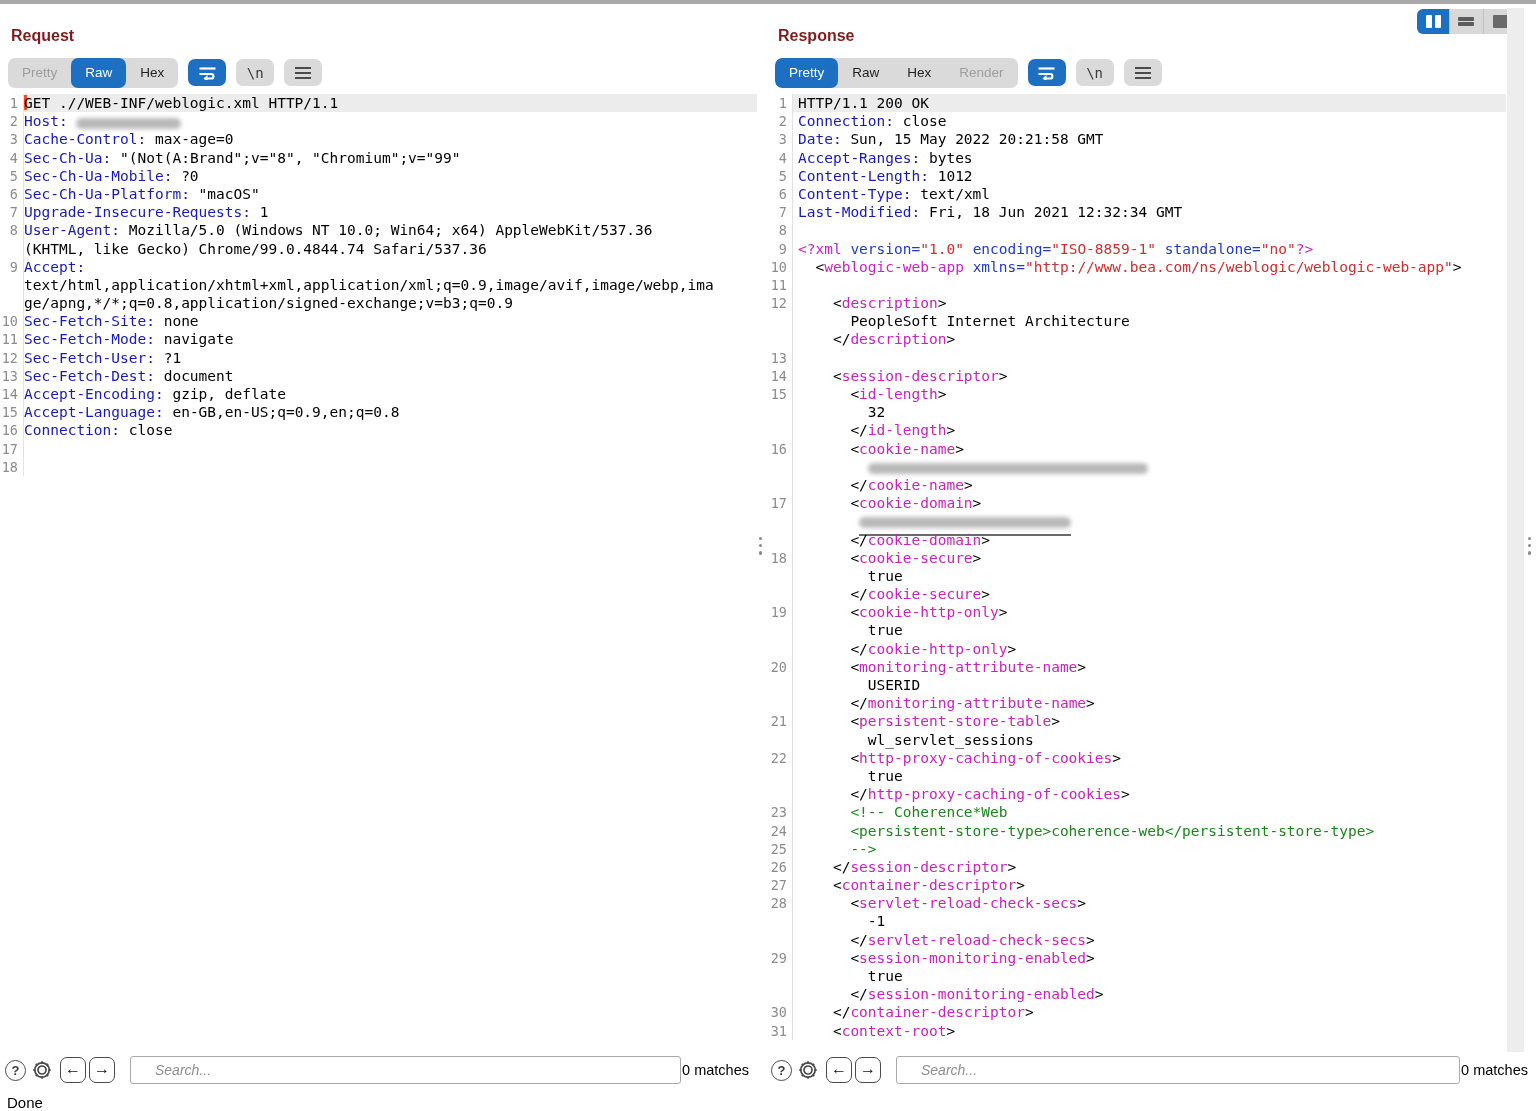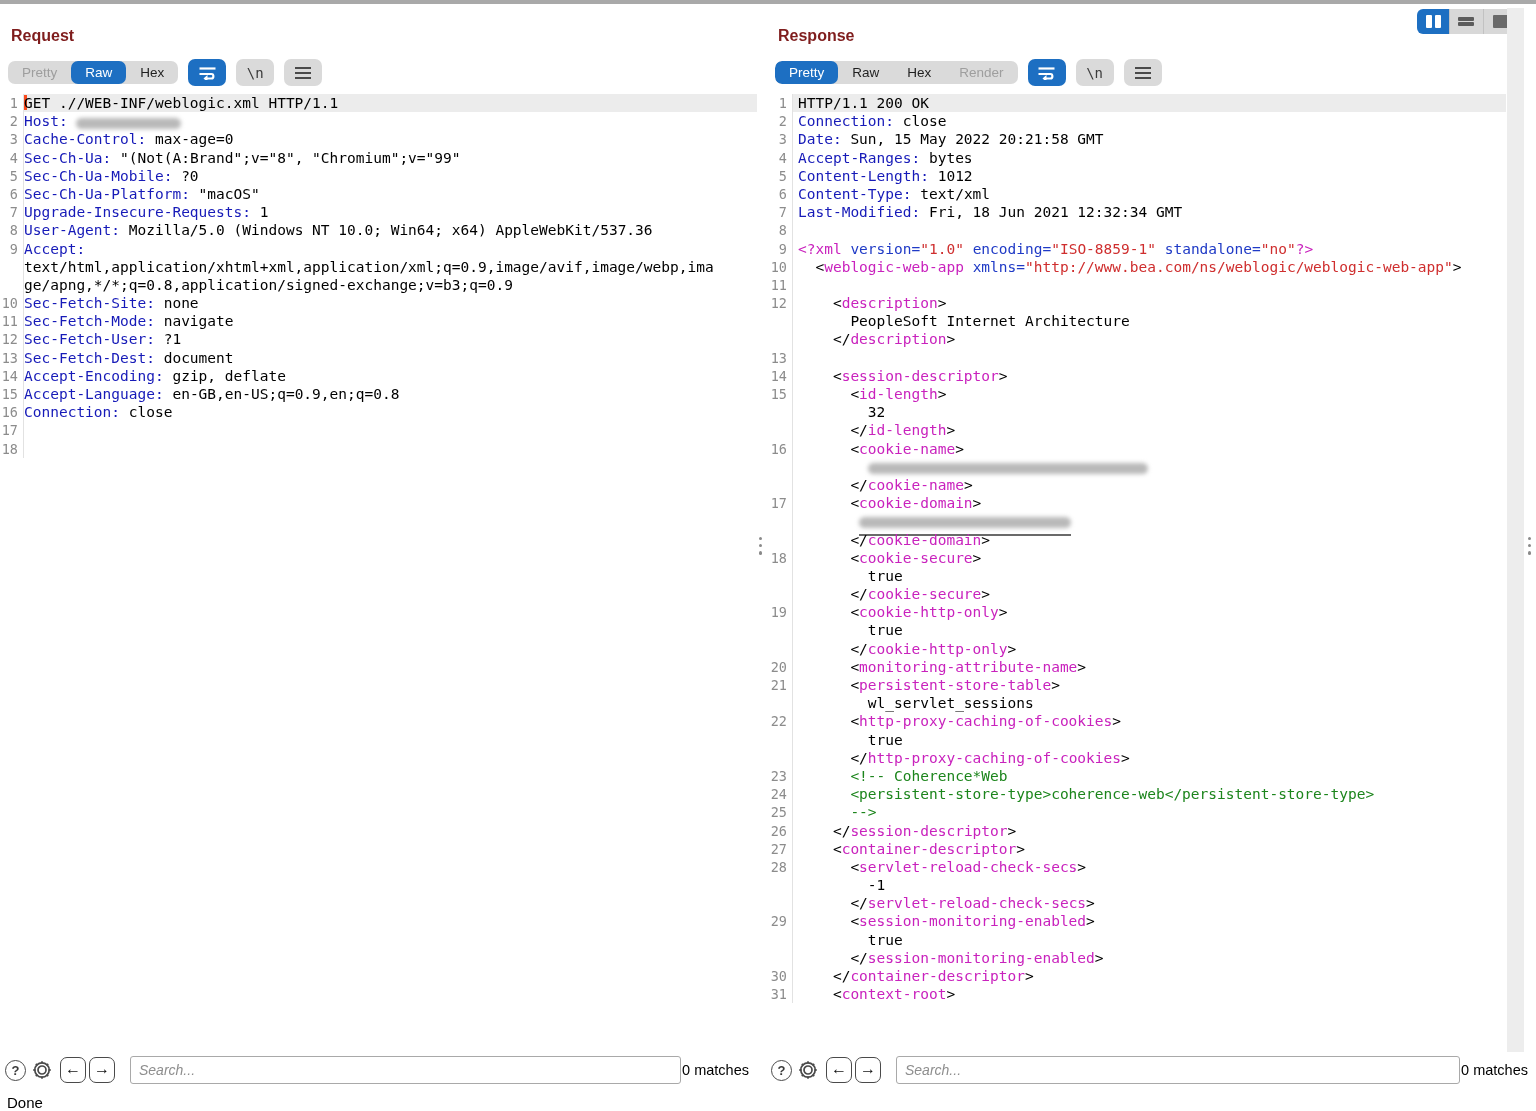--- a/index.html
+++ b/index.html
@@ -7,21 +7,21 @@
               font-family:"Liberation Sans", sans-serif; }
   .topbar { position:absolute; left:0; top:0; width:1536px; height:4px; background:#a9a9a9; }
 
   .panel-title { position:absolute; font-size:16px; font-weight:bold; color:#7f1d1d; }
   #req-title { left:11px; top:27px; }
   #res-title { left:778px; top:27px; }
 
   .tabbar { position:absolute; top:59px; height:27px; display:flex; align-items:center; }
   #req-tabbar { left:8px; }
   #res-tabbar { left:775px; }
-  .segctl { display:inline-flex; background:#dadada; border-radius:7px; overflow:hidden; height:23px; }
+  .segctl { display:inline-flex; background:#dadada; border-radius:7px; overflow:hidden; height:30px; }
   .seg { padding:0 14px; font-size:13.5px; display:flex; align-items:center; cursor:default; }
   .seg-selected { background:#1d6fc2; color:#fff; border-radius:7px; }
   .seg-normal { color:#1f1f1f; }
   .seg-disabled { color:#9e9e9e; }
   .ibtn { width:38px; height:27px; border-radius:7px; background:#dadada; display:inline-flex;
           align-items:center; justify-content:center; margin-left:10px; }
   .ibtn.sel { background:#1d6fc2; }
   .nl-label { font-family:"DejaVu Sans Mono", monospace; font-size:14px; color:#3a3a3a; }
   .hamb { display:flex; flex-direction:column; gap:3px; }
   .hamb i { display:block; width:16px; height:2px; background:#4a4a4a; }
@@ -57,21 +57,21 @@
   #res-search { left:771px; width:761px; }
   .sicon { flex:0 0 auto; display:flex; align-items:center; justify-content:center; }
   .helpc { width:21px; height:21px; border:1.6px solid #4a4a4a; border-radius:50%;
            font-size:13px; color:#3a3a3a; margin-right:5px; font-weight:bold;
            display:flex; align-items:center; justify-content:center; }
   .gear { margin-right:7px; }
   .navbtn { width:26px; height:26px; border:1.6px solid #4a4a4a; border-radius:7px;
             background:#fff; font-size:16px; color:#111; display:flex; align-items:center;
             justify-content:center; margin-right:3px; padding-bottom:2px; }
   .sinput { flex:1 1 auto; height:28px; border:1px solid #a9a9a9; border-radius:3px;
-            font-size:14px; font-style:italic; color:#8b5cf6; padding:0 8px; margin-left:12px;
+            font-size:14px; font-style:italic; color:#8b5cf6; padding:0 24px; margin-left:12px;
             outline:none; font-family:"Liberation Sans", sans-serif; }
   .sinput::placeholder { color:#8e8e8e; font-style:italic; }
   .matches { flex:0 0 auto; font-size:14.5px; color:#000; margin-left:1px; margin-right:4px;
              font-style:normal; }
 
   .status { position:absolute; left:7px; top:1094px; font-size:15px; color:#000; }
 
   .layoutctl { position:absolute; left:1417px; top:9px; width:100px; height:25px;
                display:flex; border-radius:6px; overflow:hidden; }
   .lcell { width:33.4px; height:25px; display:flex; align-items:center; justify-content:center;
@@ -167,20 +167,21 @@
 
 <div class="editor" id="req-editor">
     <div class="crow"><div class="gut">1</div><div class="cline hl"><span class="caret"></span><span class="tk-p">GET .//WEB-INF/weblogic.xml HTTP/1.1</span></div></div>
     <div class="crow"><div class="gut">2</div><div class="cline"><span class="tk-h">Host:</span><span class="tk-p"> </span><span class="redact"><span class="blob" style="width: 105px;"></span></span></div></div>
     <div class="crow"><div class="gut">3</div><div class="cline"><span class="tk-h">Cache-Control:</span><span class="tk-p"> max-age=0</span></div></div>
     <div class="crow"><div class="gut">4</div><div class="cline"><span class="tk-h">Sec-Ch-Ua:</span><span class="tk-p"> "(Not(A:Brand";v="8", "Chromium";v="99"</span></div></div>
     <div class="crow"><div class="gut">5</div><div class="cline"><span class="tk-h">Sec-Ch-Ua-Mobile:</span><span class="tk-p"> ?0</span></div></div>
     <div class="crow"><div class="gut">6</div><div class="cline"><span class="tk-h">Sec-Ch-Ua-Platform:</span><span class="tk-p"> "macOS"</span></div></div>
     <div class="crow"><div class="gut">7</div><div class="cline"><span class="tk-h">Upgrade-Insecure-Requests:</span><span class="tk-p"> 1</span></div></div>
     <div class="crow"><div class="gut">8</div><div class="cline"><span class="tk-h">User-Agent:</span><span class="tk-p"> Mozilla/5.0 (Windows NT 10.0; Win64; x64) AppleWebKit/537.36</span></div></div>
+    <div class="crow"><div class="gut"></div><div class="cline"><span class="tk-p">(KHTML, like Gecko) Chrome/99.0.4844.74 Safari/537.36</span></div></div>
     <div class="crow"><div class="gut">9</div><div class="cline"><span class="tk-h">Accept:</span></div></div>
     <div class="crow"><div class="gut"></div><div class="cline"><span class="tk-p">text/html,application/xhtml+xml,application/xml;q=0.9,image/avif,image/webp,ima</span></div></div>
     <div class="crow"><div class="gut"></div><div class="cline"><span class="tk-p">ge/apng,*/*;q=0.8,application/signed-exchange;v=b3;q=0.9</span></div></div>
     <div class="crow"><div class="gut">10</div><div class="cline"><span class="tk-h">Sec-Fetch-Site:</span><span class="tk-p"> none</span></div></div>
     <div class="crow"><div class="gut">11</div><div class="cline"><span class="tk-h">Sec-Fetch-Mode:</span><span class="tk-p"> navigate</span></div></div>
     <div class="crow"><div class="gut">12</div><div class="cline"><span class="tk-h">Sec-Fetch-User:</span><span class="tk-p"> ?1</span></div></div>
     <div class="crow"><div class="gut">13</div><div class="cline"><span class="tk-h">Sec-Fetch-Dest:</span><span class="tk-p"> document</span></div></div>
     <div class="crow"><div class="gut">14</div><div class="cline"><span class="tk-h">Accept-Encoding:</span><span class="tk-p"> gzip, deflate</span></div></div>
     <div class="crow"><div class="gut">15</div><div class="cline"><span class="tk-h">Accept-Language:</span><span class="tk-p"> en-GB,en-US;q=0.9,en;q=0.8</span></div></div>
     <div class="crow"><div class="gut">16</div><div class="cline"><span class="tk-h">Connection:</span><span class="tk-p"> close</span></div></div>
@@ -213,20 +214,22 @@
     <div class="crow"><div class="gut">17</div><div class="cline"><span class="tk-p">      &lt;</span><span class="tk-t">cookie-domain</span><span class="tk-p">&gt;</span></div></div>
     <div class="crow"><div class="gut"></div><div class="cline"><span class="tk-p">       </span><span class="redact redact-u"><span class="blob" style="width: 212px;"></span></span></div></div>
     <div class="crow"><div class="gut"></div><div class="cline"><span class="tk-p">      &lt;/</span><span class="tk-t">cookie-domain</span><span class="tk-p">&gt;</span></div></div>
     <div class="crow"><div class="gut">18</div><div class="cline"><span class="tk-p">      &lt;</span><span class="tk-t">cookie-secure</span><span class="tk-p">&gt;</span></div></div>
     <div class="crow"><div class="gut"></div><div class="cline"><span class="tk-p">        true</span></div></div>
     <div class="crow"><div class="gut"></div><div class="cline"><span class="tk-p">      &lt;/</span><span class="tk-t">cookie-secure</span><span class="tk-p">&gt;</span></div></div>
     <div class="crow"><div class="gut">19</div><div class="cline"><span class="tk-p">      &lt;</span><span class="tk-t">cookie-http-only</span><span class="tk-p">&gt;</span></div></div>
     <div class="crow"><div class="gut"></div><div class="cline"><span class="tk-p">        true</span></div></div>
     <div class="crow"><div class="gut"></div><div class="cline"><span class="tk-p">      &lt;/</span><span class="tk-t">cookie-http-only</span><span class="tk-p">&gt;</span></div></div>
     <div class="crow"><div class="gut">20</div><div class="cline"><span class="tk-p">      &lt;</span><span class="tk-t">monitoring-attribute-name</span><span class="tk-p">&gt;</span></div></div>
+    <div class="crow"><div class="gut"></div><div class="cline"><span class="tk-p">        USERID</span></div></div>
+    <div class="crow"><div class="gut"></div><div class="cline"><span class="tk-p">      &lt;/</span><span class="tk-t">monitoring-attribute-name</span><span class="tk-p">&gt;</span></div></div>
     <div class="crow"><div class="gut">21</div><div class="cline"><span class="tk-p">      &lt;</span><span class="tk-t">persistent-store-table</span><span class="tk-p">&gt;</span></div></div>
     <div class="crow"><div class="gut"></div><div class="cline"><span class="tk-p">        wl_servlet_sessions</span></div></div>
     <div class="crow"><div class="gut">22</div><div class="cline"><span class="tk-p">      &lt;</span><span class="tk-t">http-proxy-caching-of-cookies</span><span class="tk-p">&gt;</span></div></div>
     <div class="crow"><div class="gut"></div><div class="cline"><span class="tk-p">        true</span></div></div>
     <div class="crow"><div class="gut"></div><div class="cline"><span class="tk-p">      &lt;/</span><span class="tk-t">http-proxy-caching-of-cookies</span><span class="tk-p">&gt;</span></div></div>
     <div class="crow"><div class="gut">23</div><div class="cline"><span class="tk-c">      &lt;!-- Coherence*Web</span></div></div>
     <div class="crow"><div class="gut">24</div><div class="cline"><span class="tk-c">      &lt;persistent-store-type&gt;coherence-web&lt;/persistent-store-type&gt;</span></div></div>
     <div class="crow"><div class="gut">25</div><div class="cline"><span class="tk-c">      --&gt;</span></div></div>
     <div class="crow"><div class="gut">26</div><div class="cline"><span class="tk-p">    &lt;/</span><span class="tk-t">session-descriptor</span><span class="tk-p">&gt;</span></div></div>
     <div class="crow"><div class="gut">27</div><div class="cline"><span class="tk-p">    &lt;</span><span class="tk-t">container-descriptor</span><span class="tk-p">&gt;</span></div></div>

